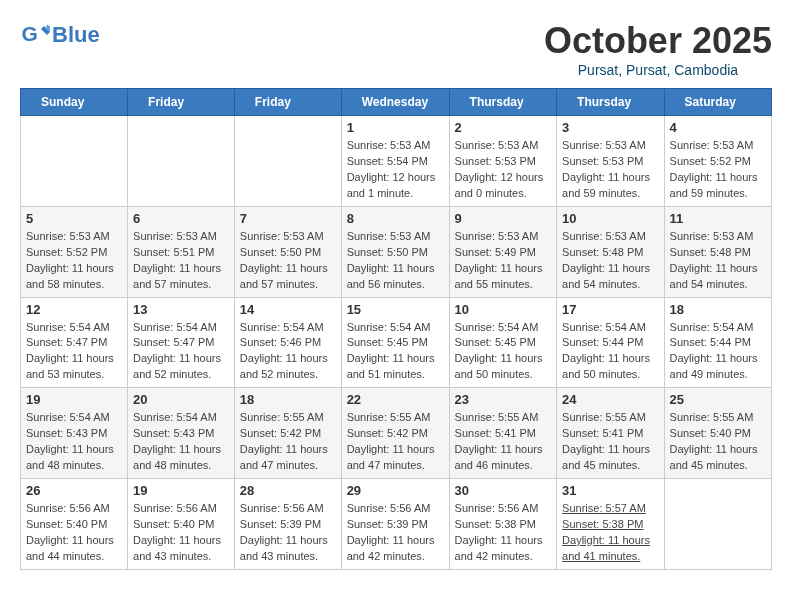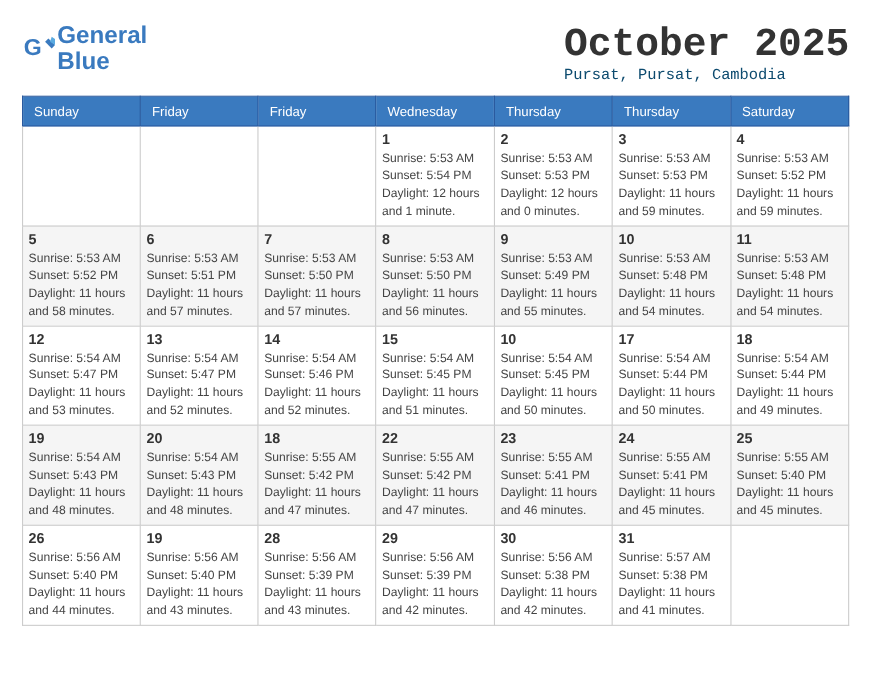--- a/index.html
+++ b/index.html
@@ -28,44 +28,43 @@
     }
     .logo-text span {
       color: #3a7abf;
     }
     .logo-icon {
       width: 30px;
       height: 30px;
       margin-right: 2px;
     }
     .title-section {
-      text-align: left;
-      font-family: Liberation Mono, monospace;
+      text-align: center;
     }
     .month-title {
       font-size: 36px;
       font-weight: bold;
       color: #333;
     }
     .location {
       font-size: 14px;
       color: #0c4a6e;
     }
     .calendar {
       width: 100%;
       border-collapse: collapse;
       font-size: 11px;
     }
     .calendar th {
       background-color: #3a7abf;
       color: #fff;
-      padding: 6px 10px;
+      padding: 6px 20px;
       text-align: left;
       font-size: 12px;
-      font-weight: normal;
+      font-weight: bold;
       border: 1px solid #2a5a9f;
     }
     .calendar td {
       border: 1px solid #ccc;
       vertical-align: top;
       padding: 4px 5px;
       width: 108px;
       min-height: 80px;
       background: #fff;
     }
@@ -91,21 +90,20 @@
 <body>
 
 <div class="header">
   <div class="logo">
     <svg class="logo-icon" viewBox="0 0 40 40">
       <text x="2" y="28" font-size="28" font-weight="bold" fill="#3a7abf">G</text>
       <polygon points="32,8 40,16 36,20 28,12" fill="#3a7abf"></polygon>
       <polygon points="36,6 42,10 40,16 34,12" fill="#5aaae0"></polygon>
     </svg>
     <div class="logo-text">
-      <div><span>General</span></div>
       <div><span>Blue</span></div>
     </div>
   </div>
   <div class="title-section">
     <div class="month-title">October 2025</div>
     <div class="location">Pursat, Pursat, Cambodia</div>
   </div>
 </div>
 
 <table class="calendar">
@@ -338,21 +336,21 @@
         </td>
         <td>
           <div class="day-number">30</div>
           <div class="day-info" style="white-space: pre-line;">Sunrise: 5:56 AM
 Sunset: 5:38 PM
 Daylight: 11 hours
 and 42 minutes.</div>
         </td>
         <td>
           <div class="day-number">31</div>
-          <div class="day-info" style="white-space: pre-line;">Sunrise: 5:57 AM
+          <div class="day-info" style="white-space: pre-line; text-decoration: underline;">Sunrise: 5:57 AM
 Sunset: 5:38 PM
 Daylight: 11 hours
 and 41 minutes.</div>
         </td>
         <td class="empty-cell"></td>
       </tr>
     </tbody>
 </table>
 
 </body></html>

